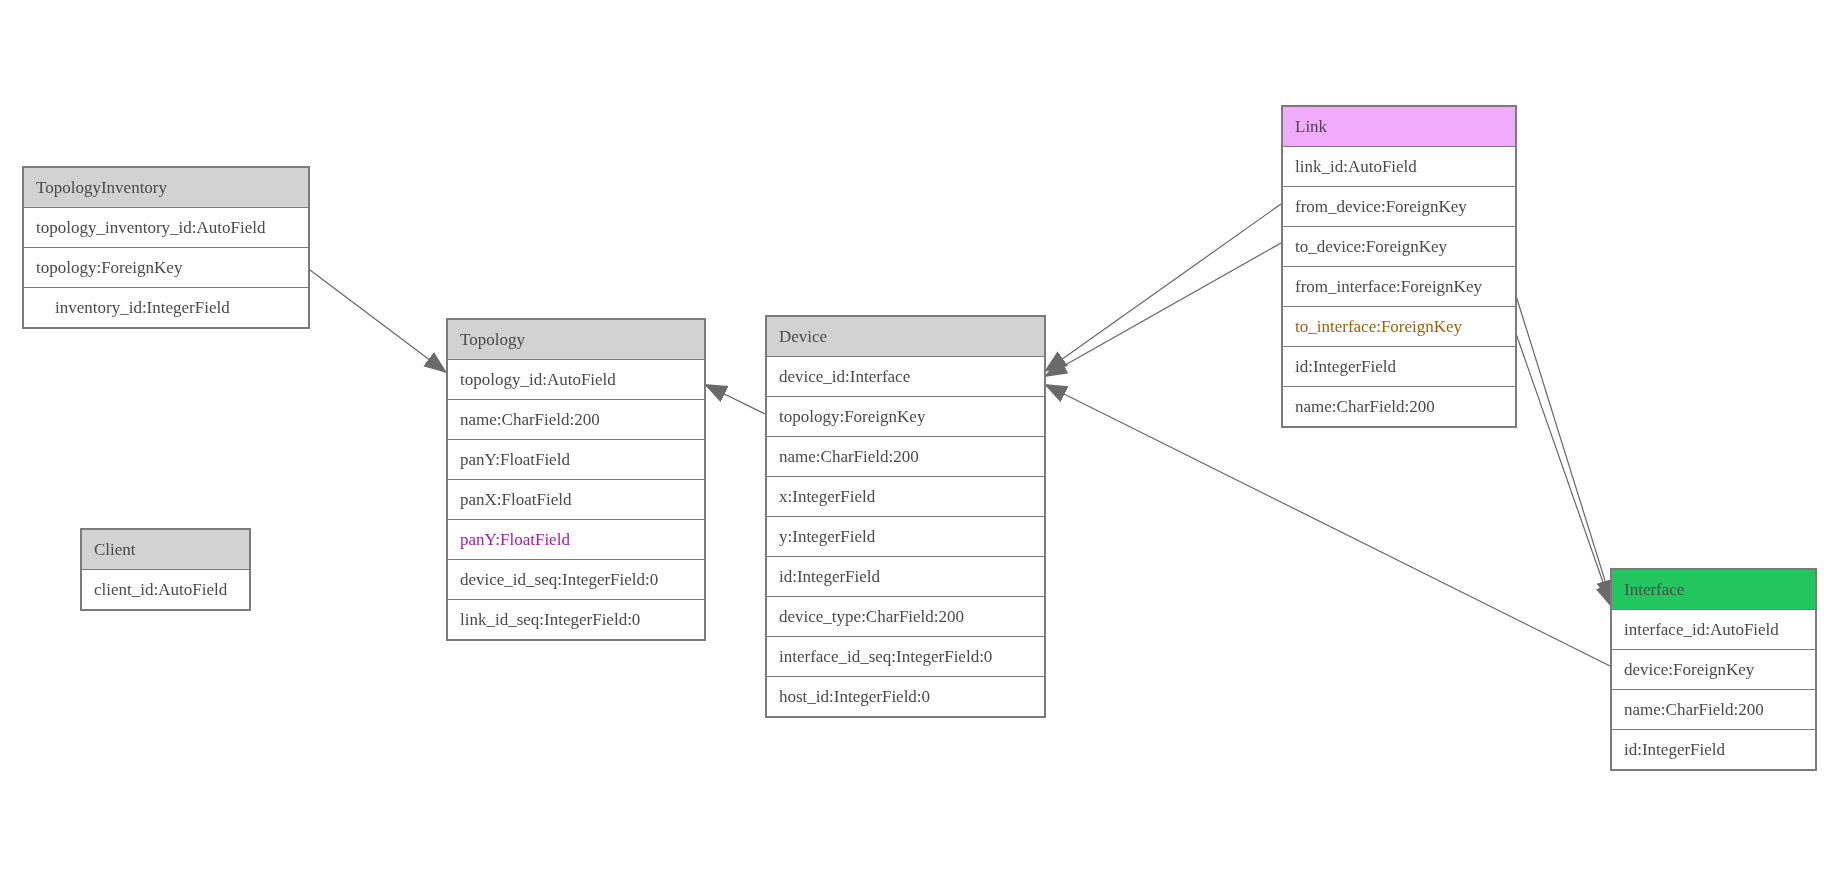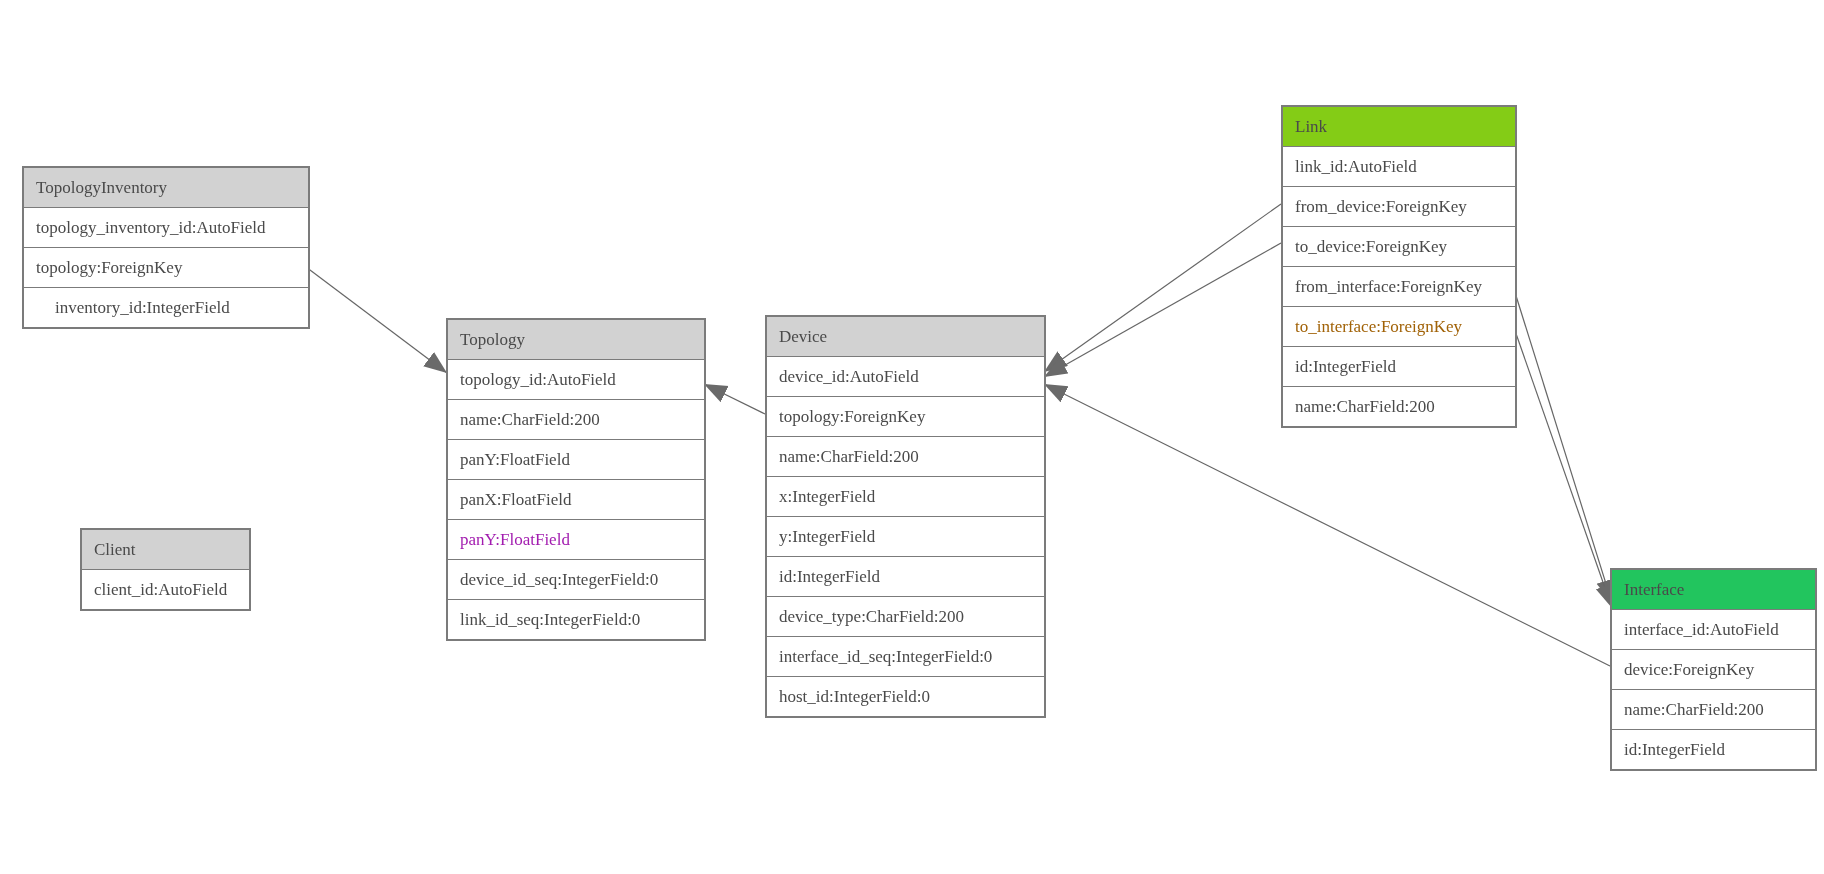--- a/index.html
+++ b/index.html
@@ -89,32 +89,32 @@
       <div class="entity-row" style="color: #a21caf; border-color: rgb(123, 123, 123);">panY:FloatField</div>
       <div class="entity-row" style="color: rgb(74, 74, 74); border-color: rgb(123, 123, 123);">device_id_seq:IntegerField:0</div>
       <div class="entity-row" style="color: rgb(74, 74, 74); border-color: rgb(123, 123, 123);">link_id_seq:IntegerField:0</div>
     </div>
     <div class="entity" style="left: 80px; top: 528px; width: 167px; border-color: rgb(123, 123, 123);">
       <div class="entity-header" style="background: rgb(210, 210, 210); color: rgb(74, 74, 74); border-color: rgb(123, 123, 123);">Client</div>
       <div class="entity-row" style="color: rgb(74, 74, 74); border-color: rgb(123, 123, 123);">client_id:AutoField</div>
     </div>
     <div class="entity" style="left: 765px; top: 315px; width: 277px; border-color: rgb(123, 123, 123);">
       <div class="entity-header" style="background: rgb(210, 210, 210); color: rgb(74, 74, 74); border-color: rgb(123, 123, 123);">Device</div>
-      <div class="entity-row" style="color: rgb(74, 74, 74); border-color: rgb(123, 123, 123);">device_id:AutoField</div>
+      <div class="entity-row" style="color: rgb(74, 74, 74); border-color: rgb(123, 123, 123);">device_id:Interface</div>
       <div class="entity-row" style="color: rgb(74, 74, 74); border-color: rgb(123, 123, 123);">topology:ForeignKey</div>
       <div class="entity-row" style="color: rgb(74, 74, 74); border-color: rgb(123, 123, 123);">name:CharField:200</div>
       <div class="entity-row" style="color: rgb(74, 74, 74); border-color: rgb(123, 123, 123);">x:IntegerField</div>
       <div class="entity-row" style="color: rgb(74, 74, 74); border-color: rgb(123, 123, 123);">y:IntegerField</div>
       <div class="entity-row" style="color: rgb(74, 74, 74); border-color: rgb(123, 123, 123);">id:IntegerField</div>
       <div class="entity-row" style="color: rgb(74, 74, 74); border-color: rgb(123, 123, 123);">device_type:CharField:200</div>
       <div class="entity-row" style="color: rgb(74, 74, 74); border-color: rgb(123, 123, 123);">interface_id_seq:IntegerField:0</div>
       <div class="entity-row" style="color: rgb(74, 74, 74); border-color: rgb(123, 123, 123);">host_id:IntegerField:0</div>
     </div>
     <div class="entity" style="left: 1281px; top: 105px; width: 232px; border-color: rgb(123, 123, 123);">
-      <div class="entity-header" style="background: #84cc16; color: rgb(74, 74, 74); border-color: rgb(123, 123, 123);">Link</div>
+      <div class="entity-header" style="background: #f0abfc; color: rgb(74, 74, 74); border-color: rgb(123, 123, 123);">Link</div>
       <div class="entity-row" style="color: rgb(74, 74, 74); border-color: rgb(123, 123, 123);">link_id:AutoField</div>
       <div class="entity-row" style="color: rgb(74, 74, 74); border-color: rgb(123, 123, 123);">from_device:ForeignKey</div>
       <div class="entity-row" style="color: rgb(74, 74, 74); border-color: rgb(123, 123, 123);">to_device:ForeignKey</div>
       <div class="entity-row" style="color: rgb(74, 74, 74); border-color: rgb(123, 123, 123);">from_interface:ForeignKey</div>
       <div class="entity-row" style="color: #a16207; border-color: rgb(123, 123, 123);">to_interface:ForeignKey</div>
       <div class="entity-row" style="color: rgb(74, 74, 74); border-color: rgb(123, 123, 123);">id:IntegerField</div>
       <div class="entity-row" style="color: rgb(74, 74, 74); border-color: rgb(123, 123, 123);">name:CharField:200</div>
     </div>
     <div class="entity" style="left: 1610px; top: 568px; width: 203px; border-color: rgb(123, 123, 123);">
       <div class="entity-header" style="background: #22c55e; color: rgb(74, 74, 74); border-color: rgb(123, 123, 123);">Interface</div>

